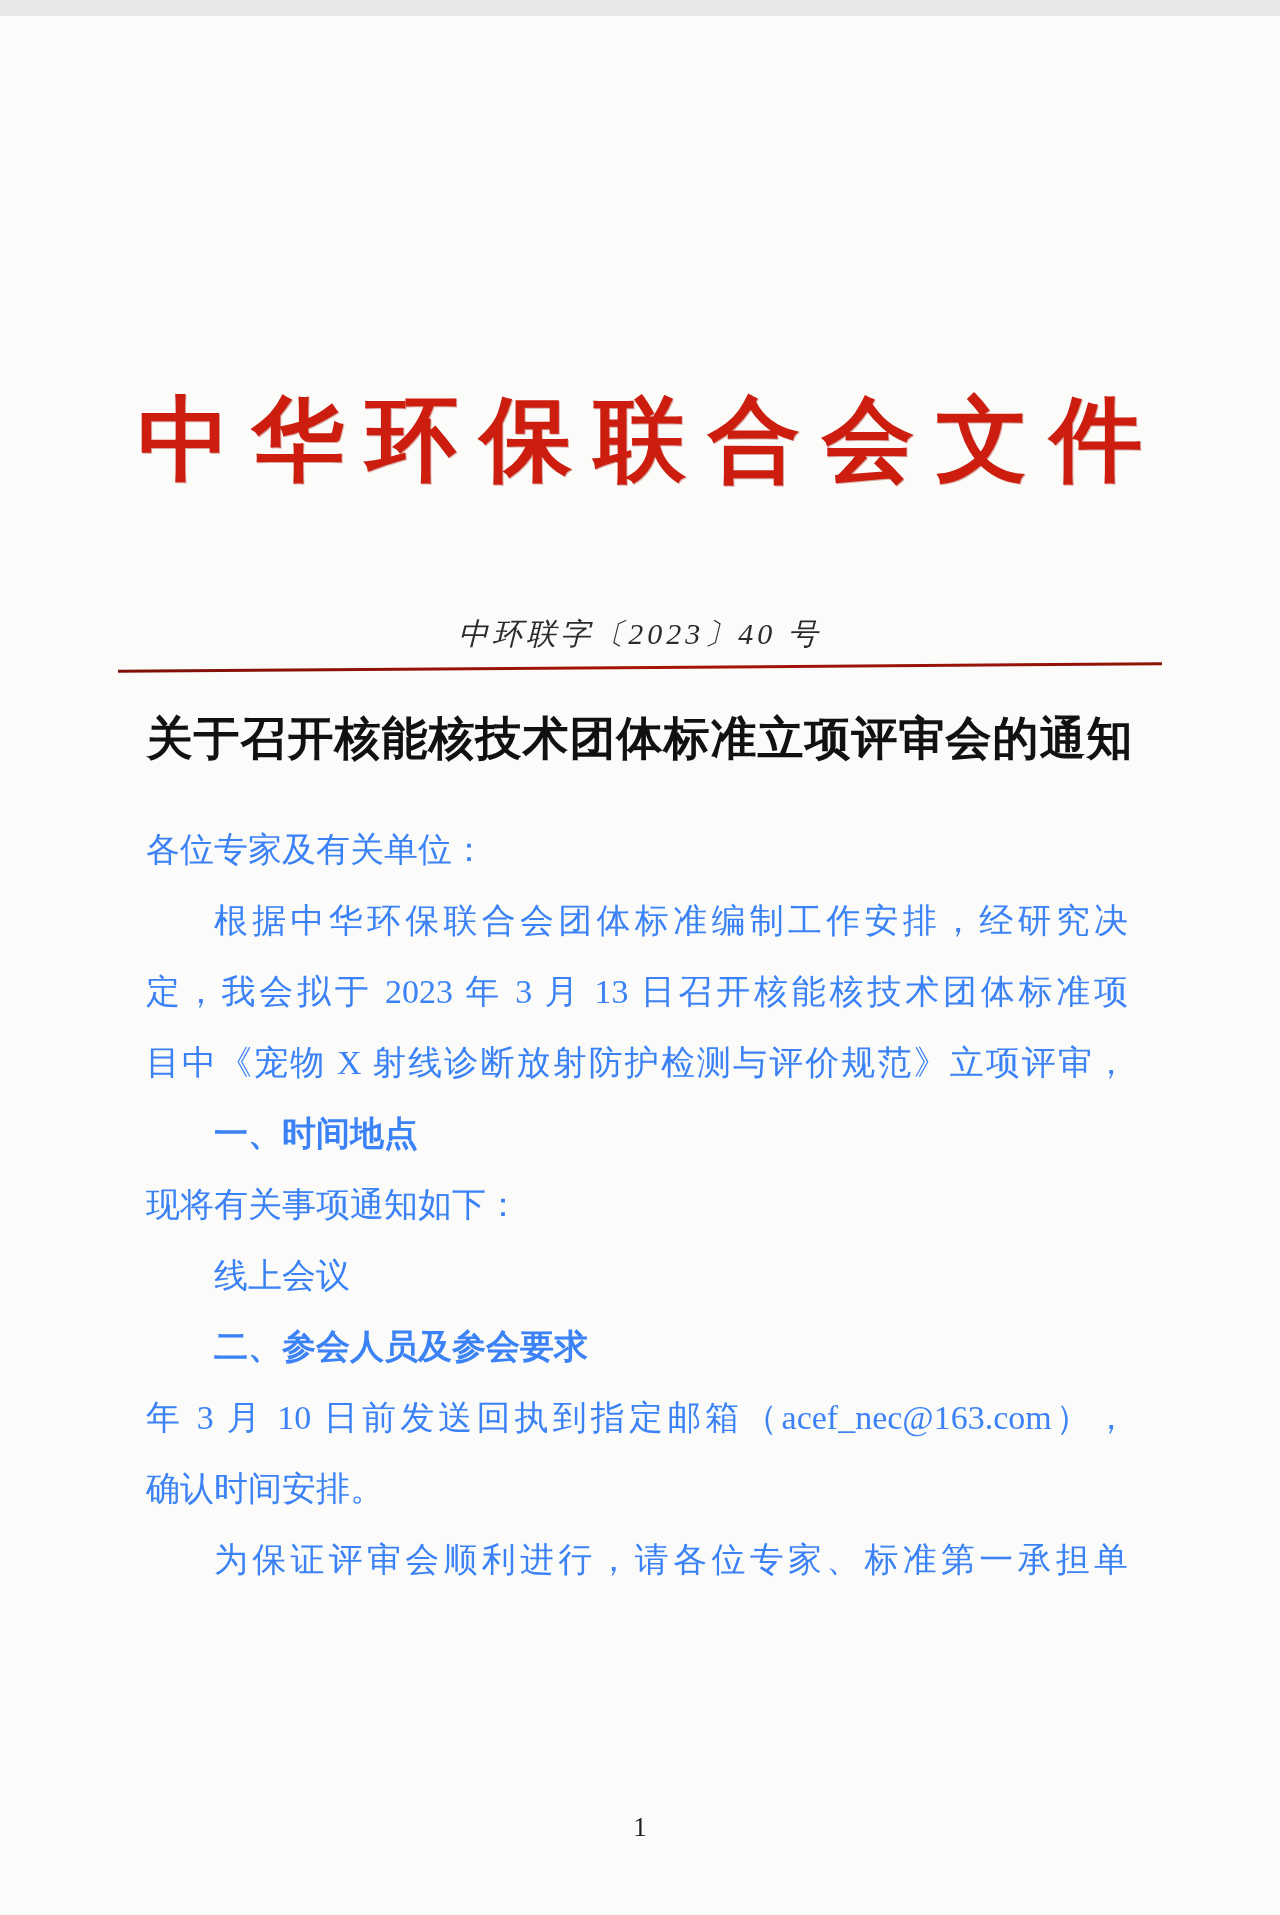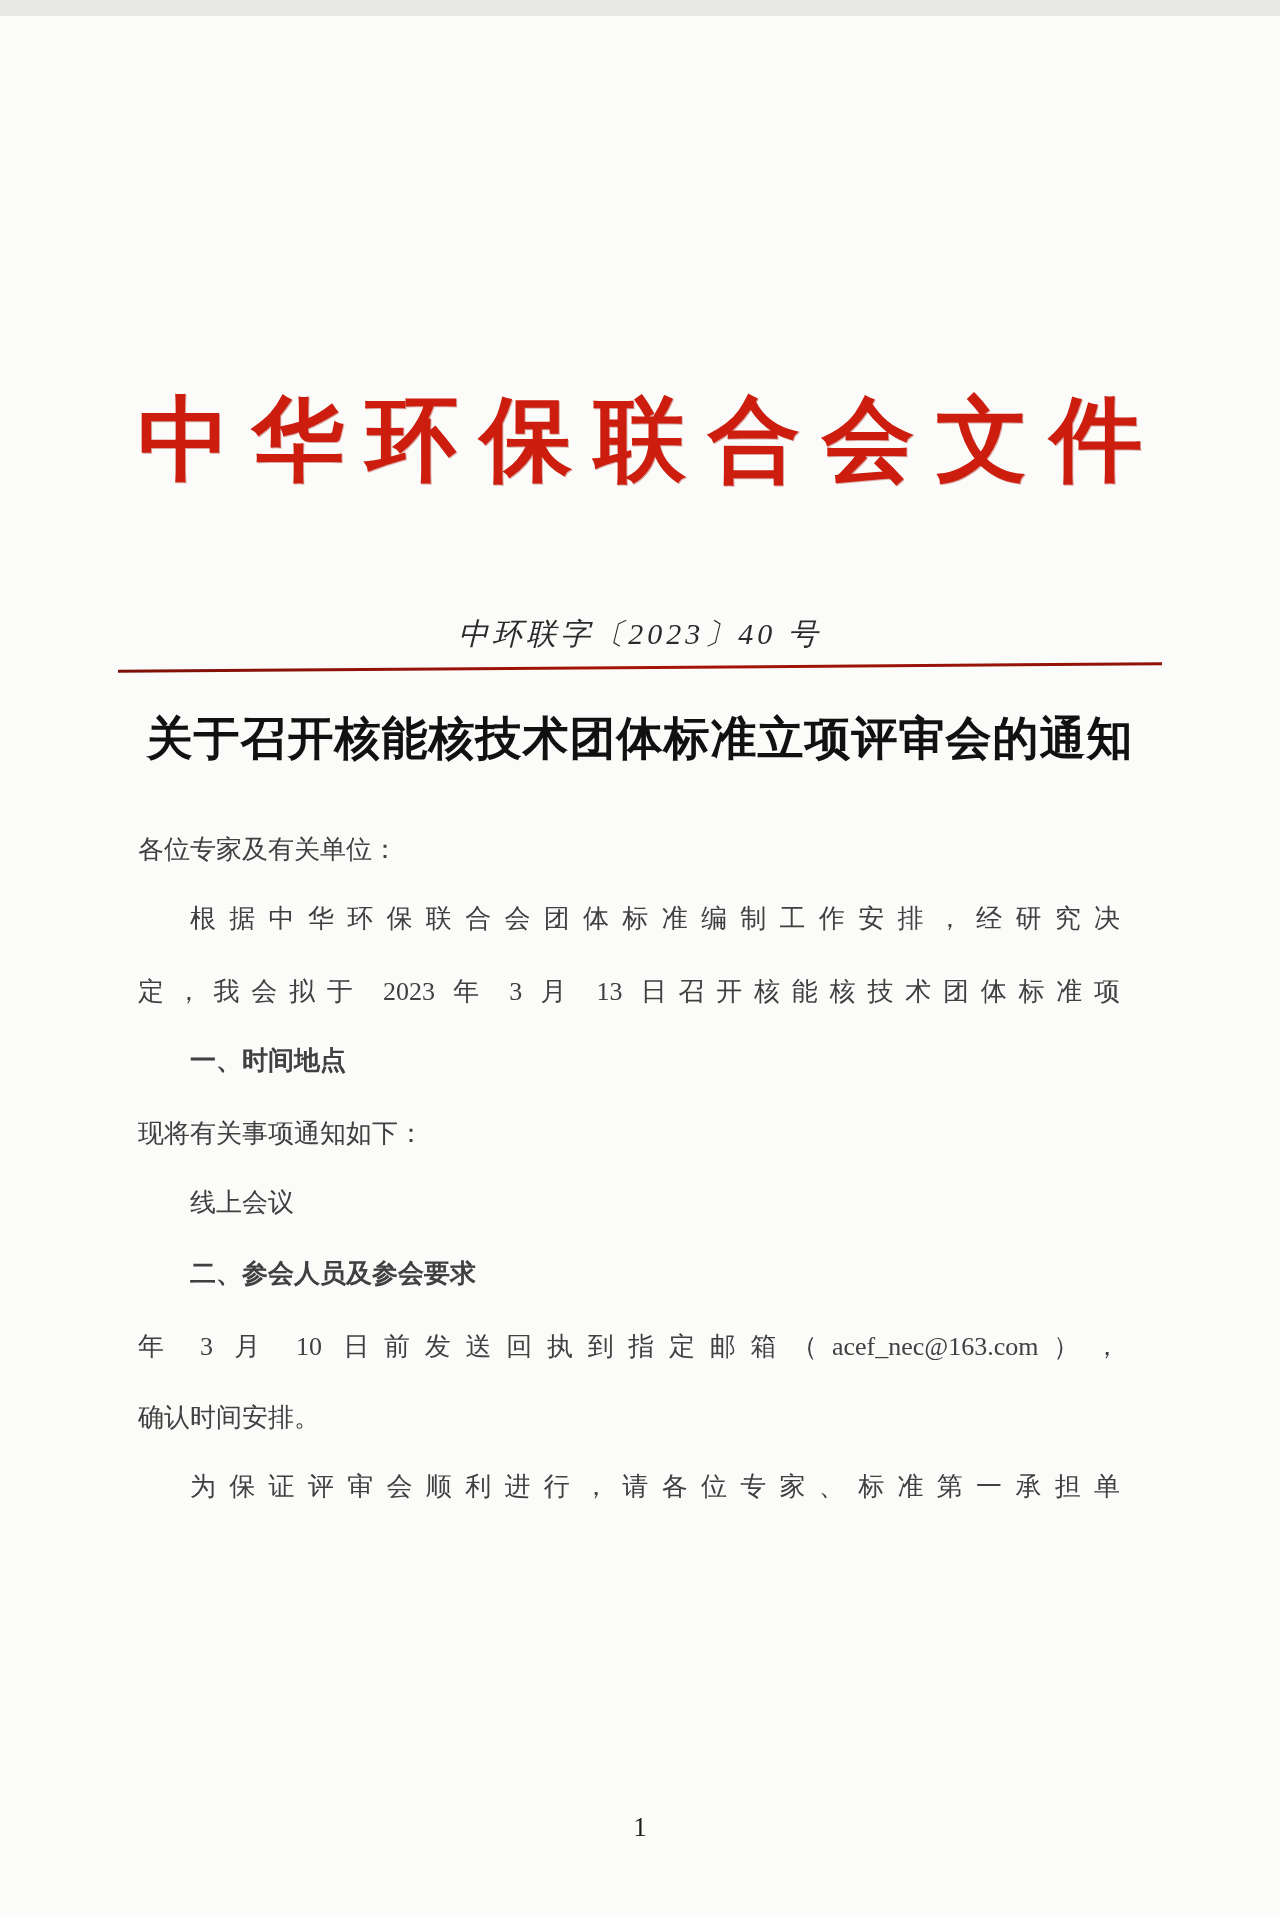--- a/index.html
+++ b/index.html
@@ -58,37 +58,37 @@
     font-size: 46px;
     font-weight: bold;
     letter-spacing: 1px;
     color: #111;
     white-space: nowrap;
   }
   
   .doc-body {
     position: absolute;
     top: 798px;
-    left: 138px;
+    left: 146px;
     width: 982px;
-    font-size: 26px;
-    color: #404040;
+    font-size: 34px;
+    color: #3b82f6;
   }
   .ln {
     height: 71px;
     line-height: 71px;
     white-space: nowrap;
     text-align: left;
   }
   .ln.j {
     white-space: normal;
     text-align: justify;
     text-align-last: justify;
   }
-  .ln.ind { text-indent: 2em; font-family: Liberation Mono, monospace; }
+  .ln.ind { text-indent: 2em; }
   .ln.bold { font-weight: bold; }
   
   .page-number {
     position: absolute;
     top: 1796px;
     left: 0;
     width: 100%;
     text-align: center;
     font-size: 27px;
     color: #1e1e1e;
@@ -104,20 +104,21 @@
   <div class="doc-number">中环联字〔2023〕40 号</div>
 
   <div class="red-divider"></div>
 
   <div class="notice-title">关于召开核能核技术团体标准立项评审会的通知</div>
 
   <div class="doc-body">
     <div class="ln">各位专家及有关单位：</div>
     <div class="ln ind j">根据中华环保联合会团体标准编制工作安排，经研究决</div>
     <div class="ln j">定，我会拟于 2023 年 3 月 13 日召开核能核技术团体标准项</div>
+    <div class="ln j">目中《宠物 X 射线诊断放射防护检测与评价规范》立项评审，</div>
     <div class="ln ind bold">一、时间地点</div>
     <div class="ln">现将有关事项通知如下：</div>
     <div class="ln ind">线上会议</div>
     <div class="ln ind bold">二、参会人员及参会要求</div>
     <div class="ln j">年 3 月 10 日前发送回执到指定邮箱（acef_nec@163.com），</div>
     <div class="ln">确认时间安排。</div>
     <div class="ln ind j">为保证评审会顺利进行，请各位专家、标准第一承担单</div>
   </div>
 
   <div class="page-number">1</div>

